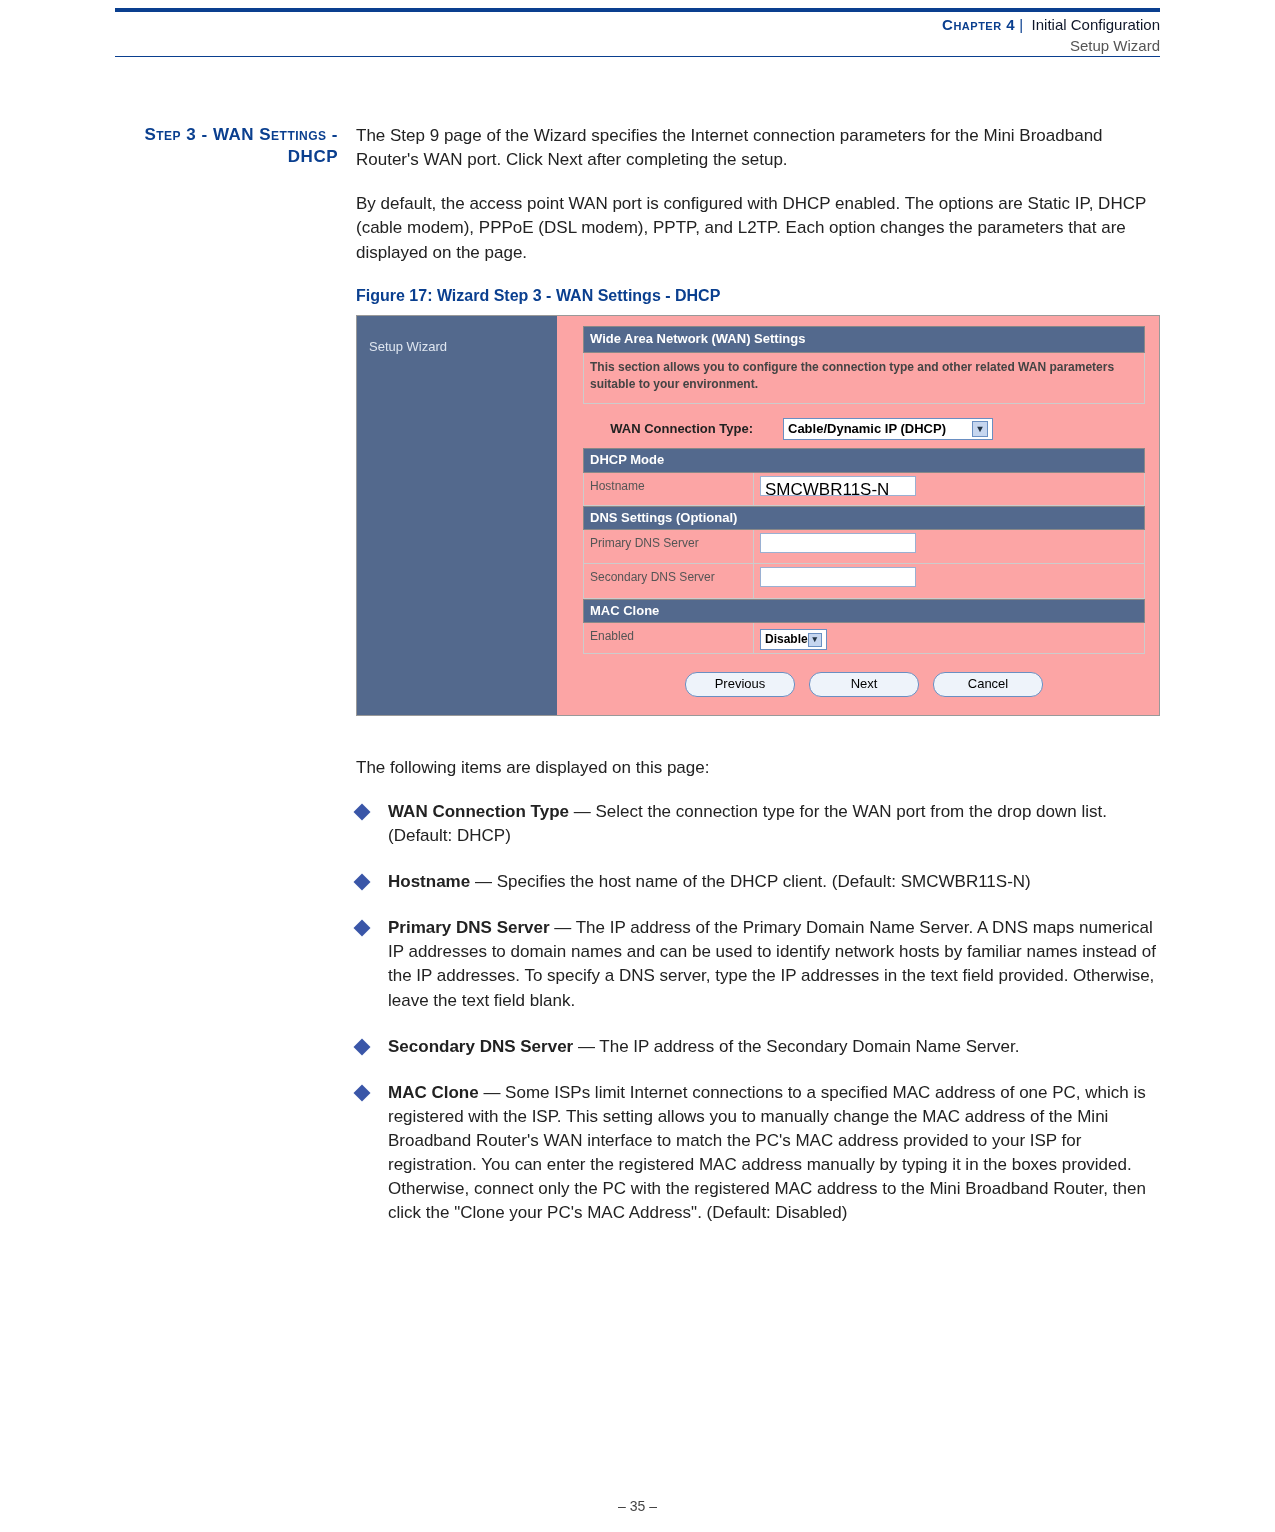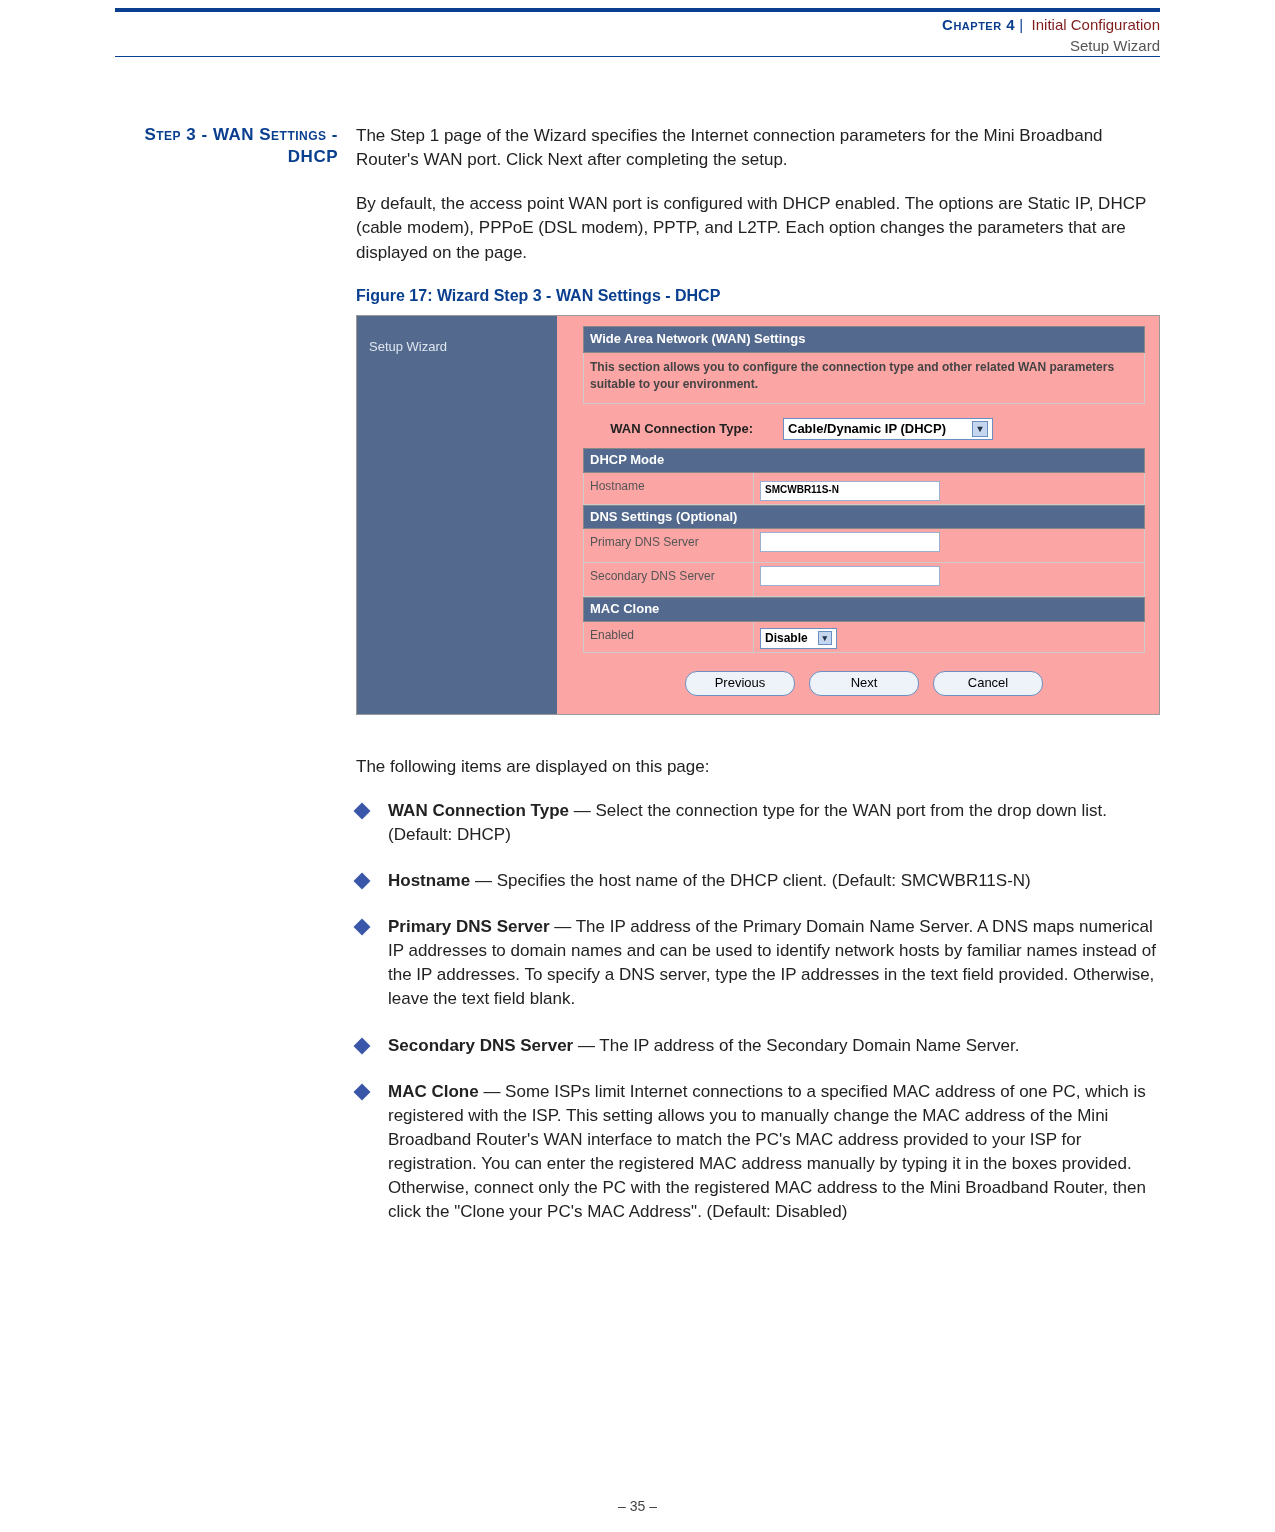--- a/index.html
+++ b/index.html
@@ -19,21 +19,21 @@
   }
   .header-row {
     position: absolute;
     left: 115px; right: 115px; top: 14px;
     text-align: right;
     font-size: 15px;
     line-height: 1.4;
   }
   .header-row .chap { font-variant: small-caps; font-weight: bold; color: #0a3f8f; letter-spacing: 0.5px; }
   .header-row .sep { color: #0a3f8f; }
-  .header-row .chapname { color: #7f1d1d; }
+  .header-row .chapname { color: #0f172a; }
   .header-row .sub { color: #555; display: block; }
   .thin-rule {
     position: absolute;
     left: 115px; right: 115px; top: 56px;
     height: 1px;
     background: #0a3f8f;
   }
   .content {
     position: absolute;
     left: 115px; right: 115px; top: 124px;
@@ -158,37 +158,36 @@
     padding: 5px 6px;
     border-right: 1px solid #ccc;
   }
   .tbl-row .cell-r {
     flex: 1;
     padding: 3px 6px;
   }
   .fake-input {
     border: 1px solid #9ab0d2;
     background: #fff;
-    font-size: 10px;
-    font-weight: bold;
+    font-size: 17px;
+    font-weight: normal;
     padding: 1px 4px;
-    width: 180px;
+    width: 156px;
     height: 20px;
     display: inline-block;
     color: #000;
   }
   .fake-select-sm {
     border: 1px solid #6a8fc2;
     background: #fff;
     font-size: 12px;
     font-weight: bold;
     padding: 1px 4px;
     display: inline-flex;
     align-items: center;
-    gap: 10px;
     color: #000;
   }
   .fake-select-sm .arrow {
     background: #c6d6ef;
     border: 1px solid #6a8fc2;
     width: 14px; height: 14px;
     display: inline-flex; align-items: center; justify-content: center;
     font-size: 9px;
     color: #234;
   }
@@ -247,21 +246,21 @@
     <span class="sep">|</span>&nbsp;
     <span class="chapname">Initial Configuration</span>
     <span class="sub">Setup Wizard</span>
   </div>
   <div class="thin-rule"></div>
 
   <div class="content">
     <div class="two-col">
       <div class="side-head">Step 3 - WAN Settings - DHCP</div>
       <div class="body-col">
-        <p>The Step 1 page of the Wizard specifies the Internet connection parameters for the Mini Broadband Router's WAN port. Click Next after completing the setup.</p>
+        <p>The Step 9 page of the Wizard specifies the Internet connection parameters for the Mini Broadband Router's WAN port. Click Next after completing the setup.</p>
         <p>By default, the access point WAN port is configured with DHCP enabled. The options are Static IP, DHCP (cable modem), PPPoE (DSL modem), PPTP, and L2TP. Each option changes the parameters that are displayed on the page.</p>
 
         <div class="fig-caption">Figure 17:  Wizard Step 3 - WAN Settings - DHCP</div>
 
         <div class="fig-wrap">
           <div class="fig-inner">
             <div class="fig-side">
               <span>Setup Wizard</span>
             </div>
             <div class="fig-main">

